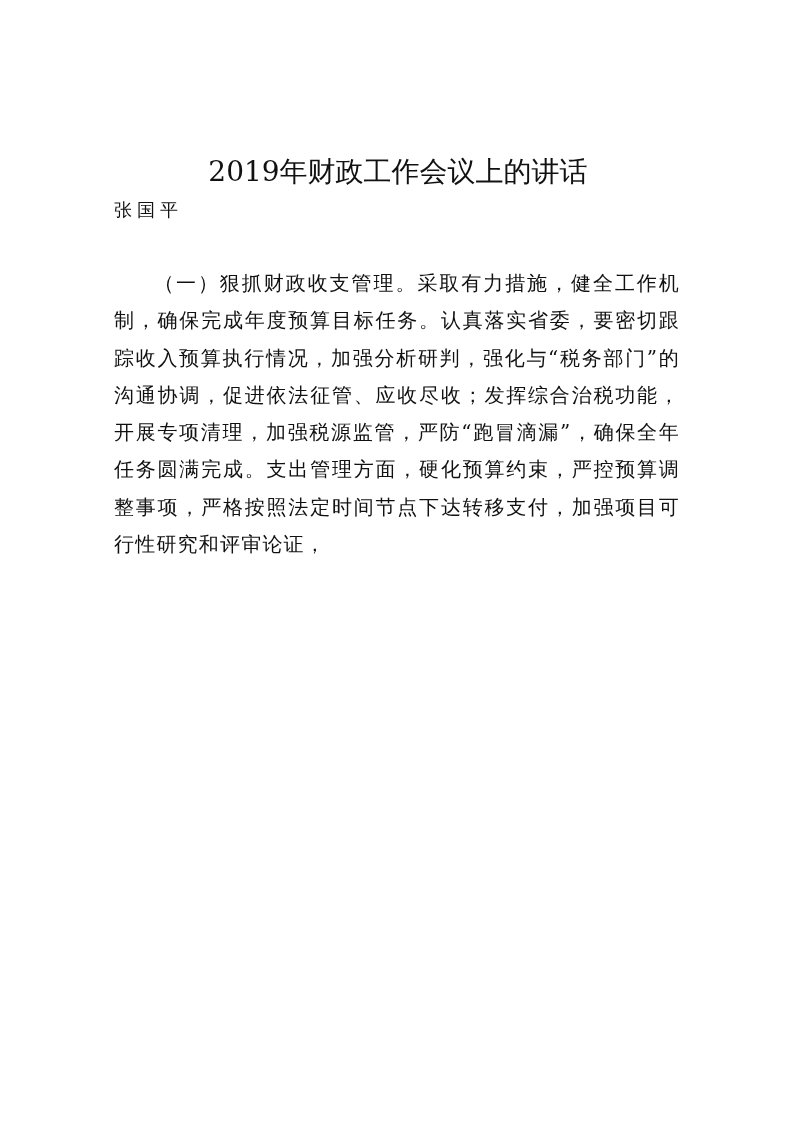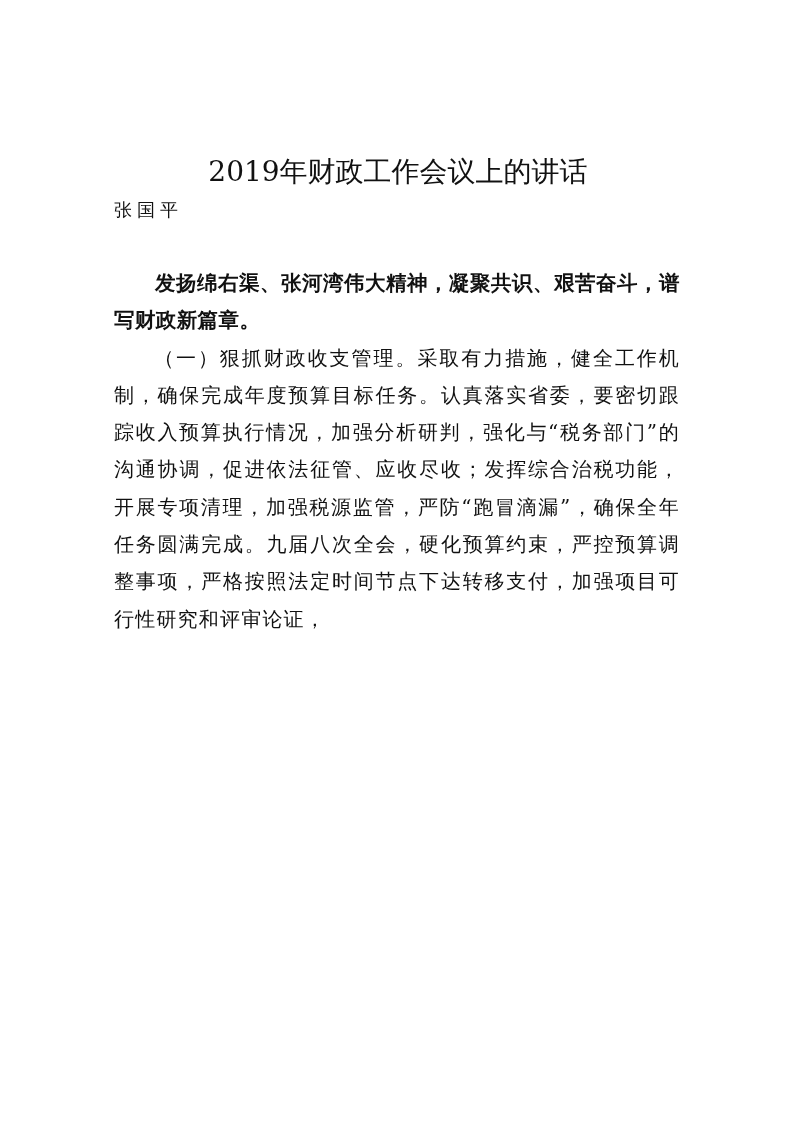--- a/index.html
+++ b/index.html
@@ -69,16 +69,15 @@
     }
   </style>
 </head>
 <body>
 
 <div class="page">
   <h1 class="title">2019年财政工作会议上的讲话</h1>
   <div class="author">张国平</div>
 
   <div class="body-text">
-    <p class="headline">发扬绵右渠、张河湾伟大精神，凝聚共识、艰苦奋斗，谱写财政新篇章。</p>
-    <p><span class="b">（一）狠抓财政收支管理。</span><span>采取有力措施，健全工作机制，确保完成年度预算目标任务。</span><span class="b">认真落实省委，</span><span>要密切跟踪收入预算执行情况，加强分析研判，强化与“税务部门”的沟通协调，促进依法征管、应收尽收；发挥综合治税功能，开展专项清理，加强税源监管，严防“跑冒滴漏”，确保全年任务圆满完成。</span><span class="b">九届八次全会，</span><span>硬化预算约束，严控预算调整事项，严格按照法定时间节点下达转移支付，加强项目可行性研究和评审论证，</span></p>
+    <p><span class="b">（一）狠抓财政收支管理。</span><span>采取有力措施，健全工作机制，确保完成年度预算目标任务。</span><span class="b">认真落实省委，</span><span>要密切跟踪收入预算执行情况，加强分析研判，强化与“税务部门”的沟通协调，促进依法征管、应收尽收；发挥综合治税功能，开展专项清理，加强税源监管，严防“跑冒滴漏”，确保全年任务圆满完成。</span><span class="b">支出管理方面，</span><span>硬化预算约束，严控预算调整事项，严格按照法定时间节点下达转移支付，加强项目可行性研究和评审论证，</span></p>
   </div>
 </div>
 
 </body></html>

